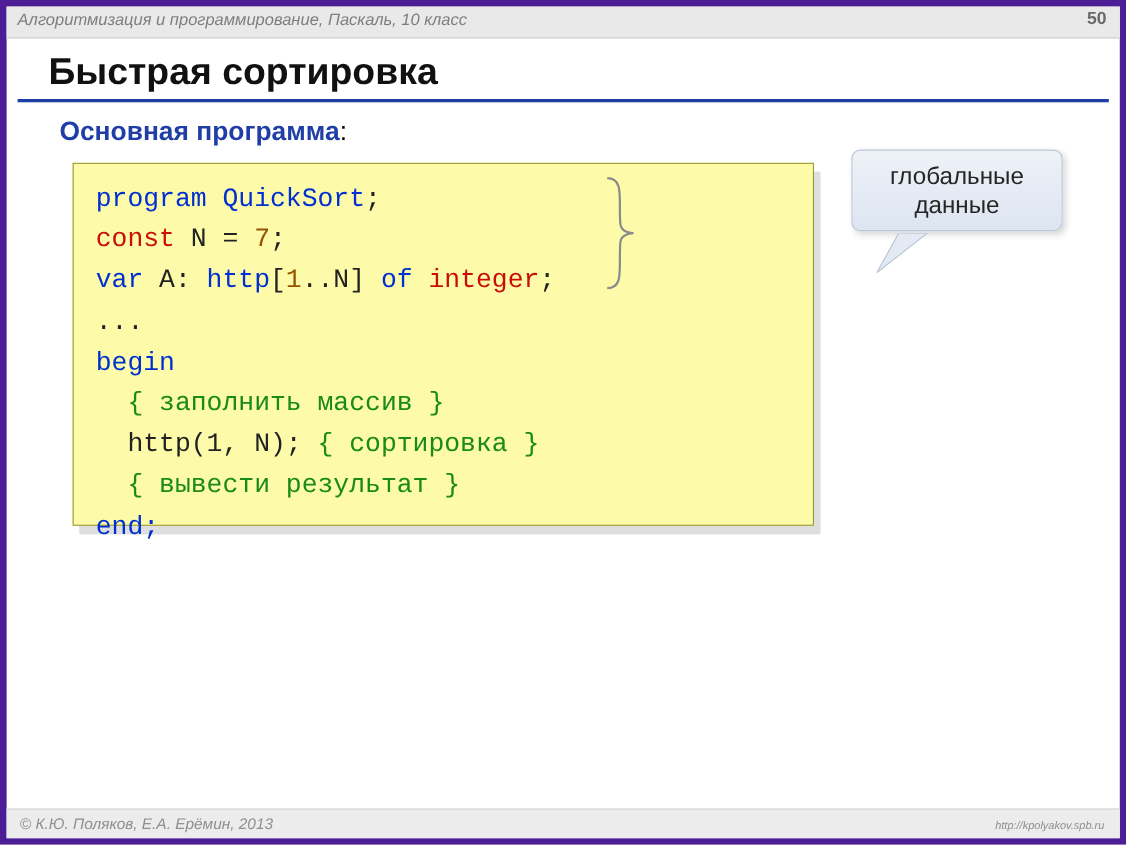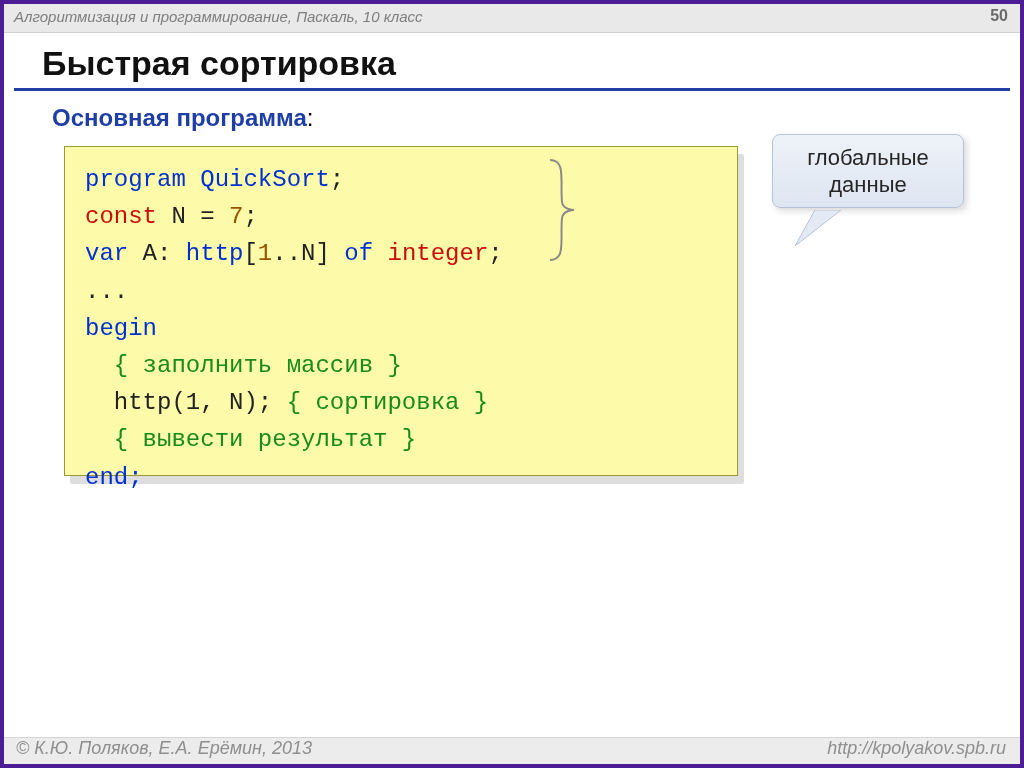--- a/index.html
+++ b/index.html
@@ -9,21 +9,21 @@
     height: 768px;
     background: #ffffff;
     font-family: Arial, Helvetica, sans-serif;
     overflow: hidden;
   }
   .slide {
     position: relative;
     width: 1024px;
     height: 768px;
     box-sizing: border-box;
-    border: 4px solid #4c1d95;
+    border: 6px solid #4c1d95;
     background: #ffffff;
   }
 
   
   .top-band {
     position: absolute;
     top: 0; left: 0; right: 0;
     height: 28px;
     background: #e9e9e9;
     border-bottom: 1px solid #d0d0d0;
@@ -154,29 +154,29 @@
     position: absolute;
     bottom: 0; left: 0; right: 0;
     height: 26px;
     background: #ececec;
     border-top: 1px solid #d5d5d5;
   }
   .footer-left {
     position: absolute;
     bottom: 5px;
     left: 12px;
-    font-size: 18px;
+    font-size: 14px;
     font-style: italic;
     color: #8f8f8f;
   }
   .footer-right {
     position: absolute;
     bottom: 5px;
     right: 14px;
-    font-size: 18px;
+    font-size: 10px;
     font-style: italic;
     color: #8f8f8f;
   }
 </style>
 </head>
 <body>
 
 <div class="slide">
 
   <div class="top-band"></div>

